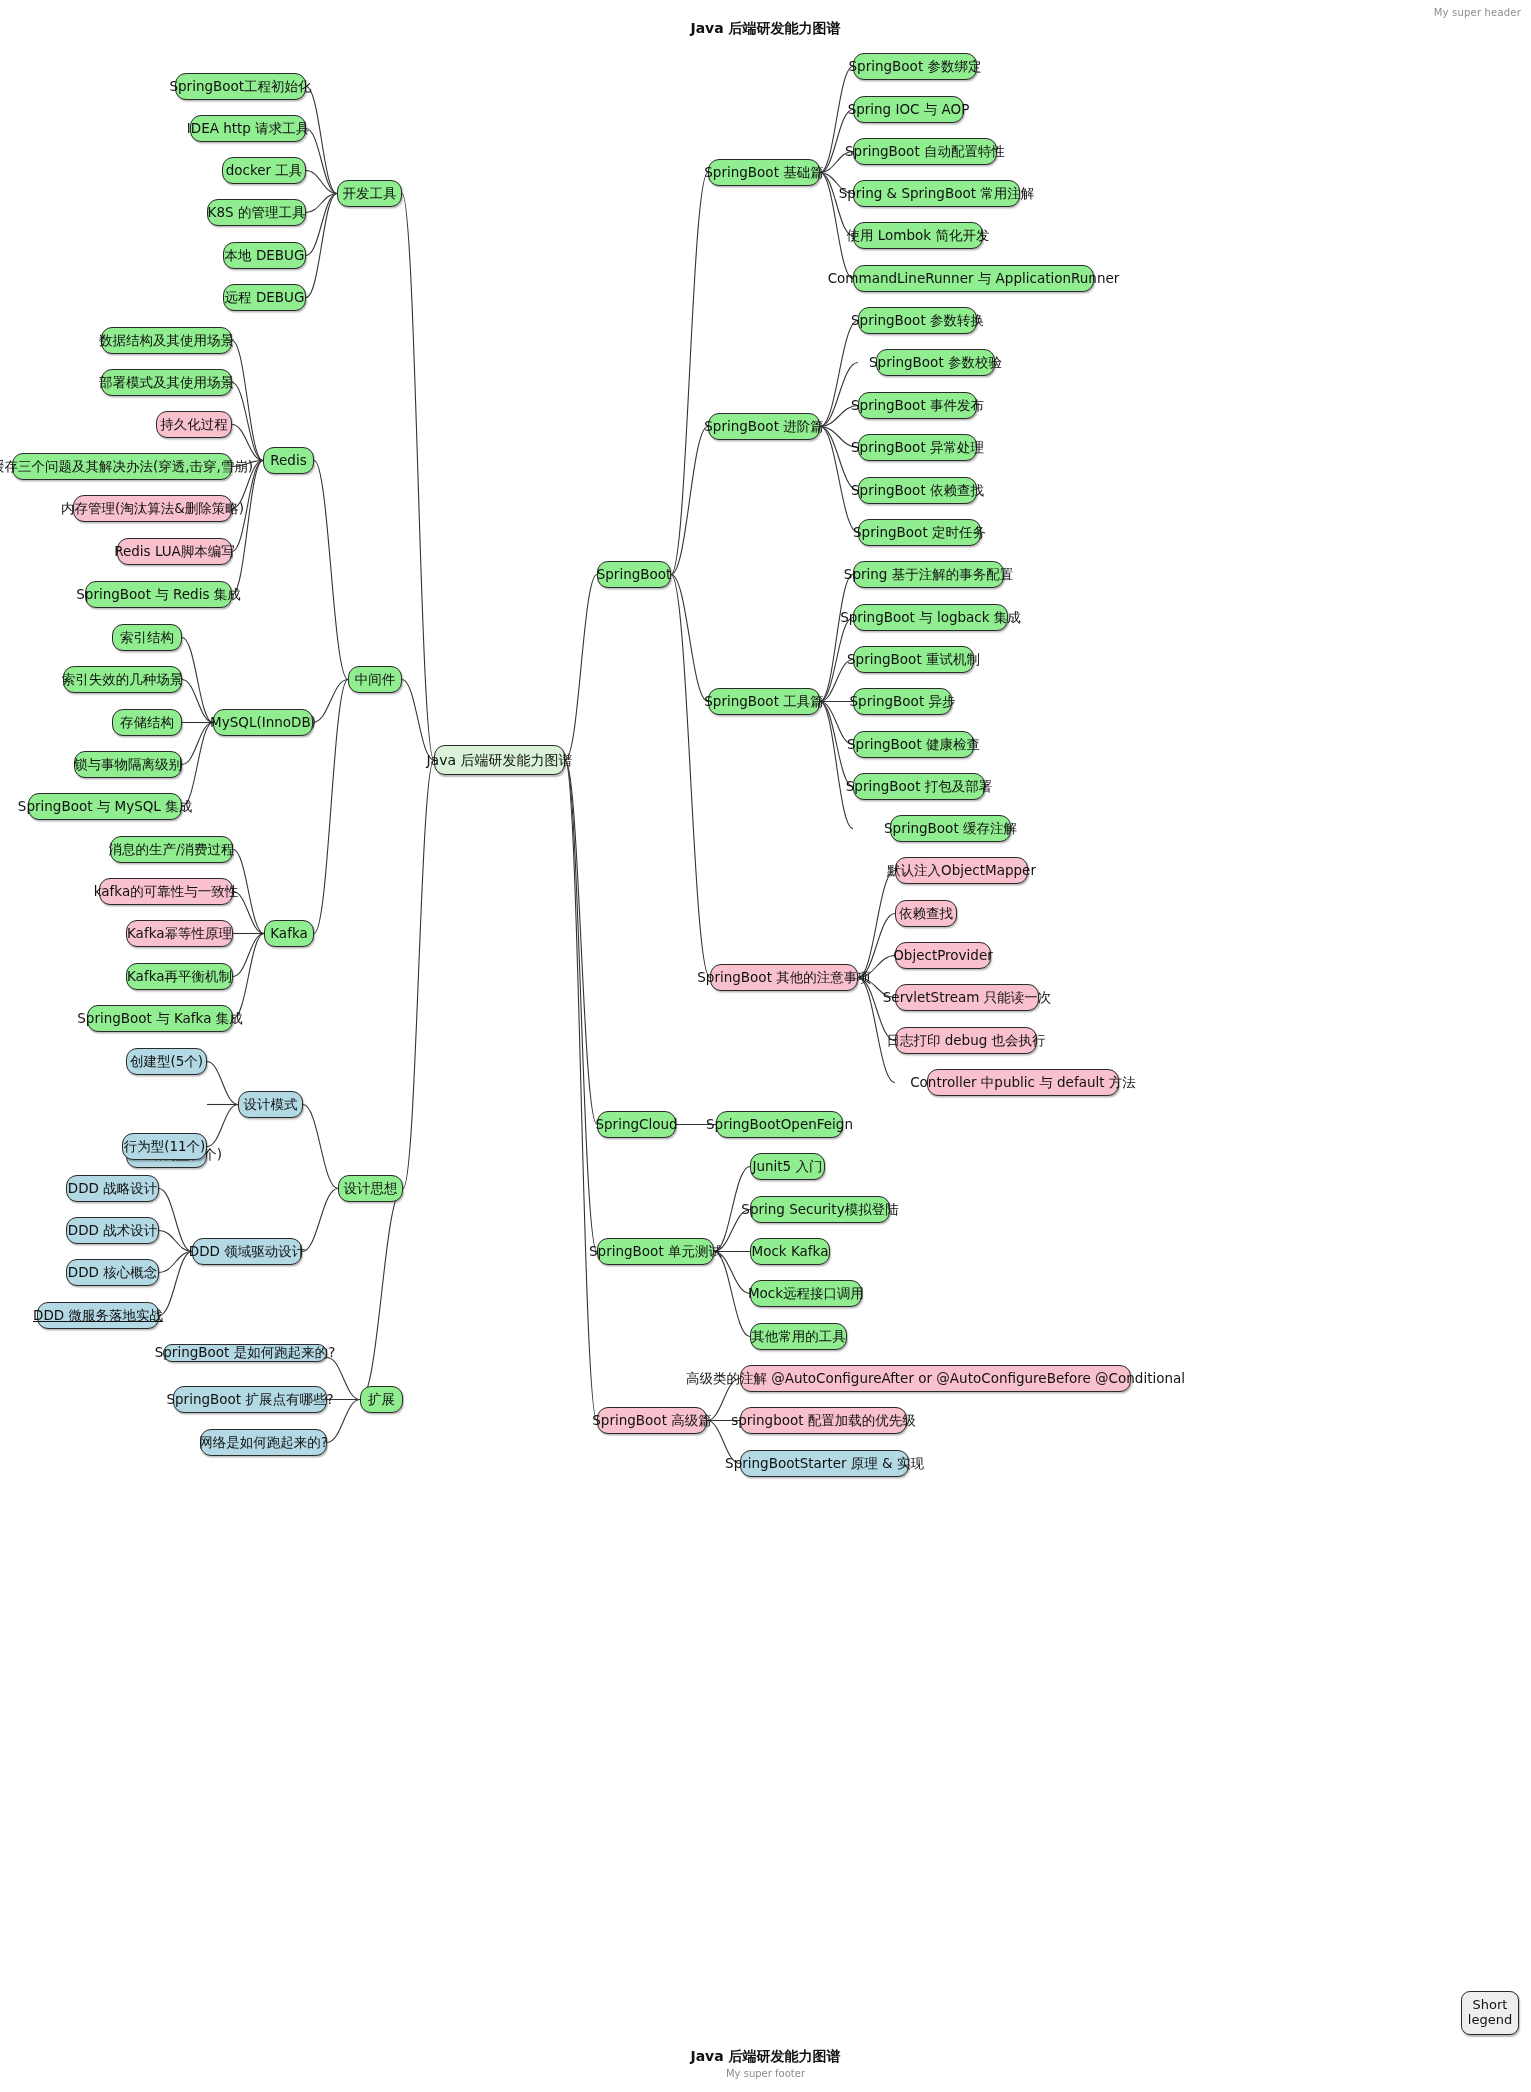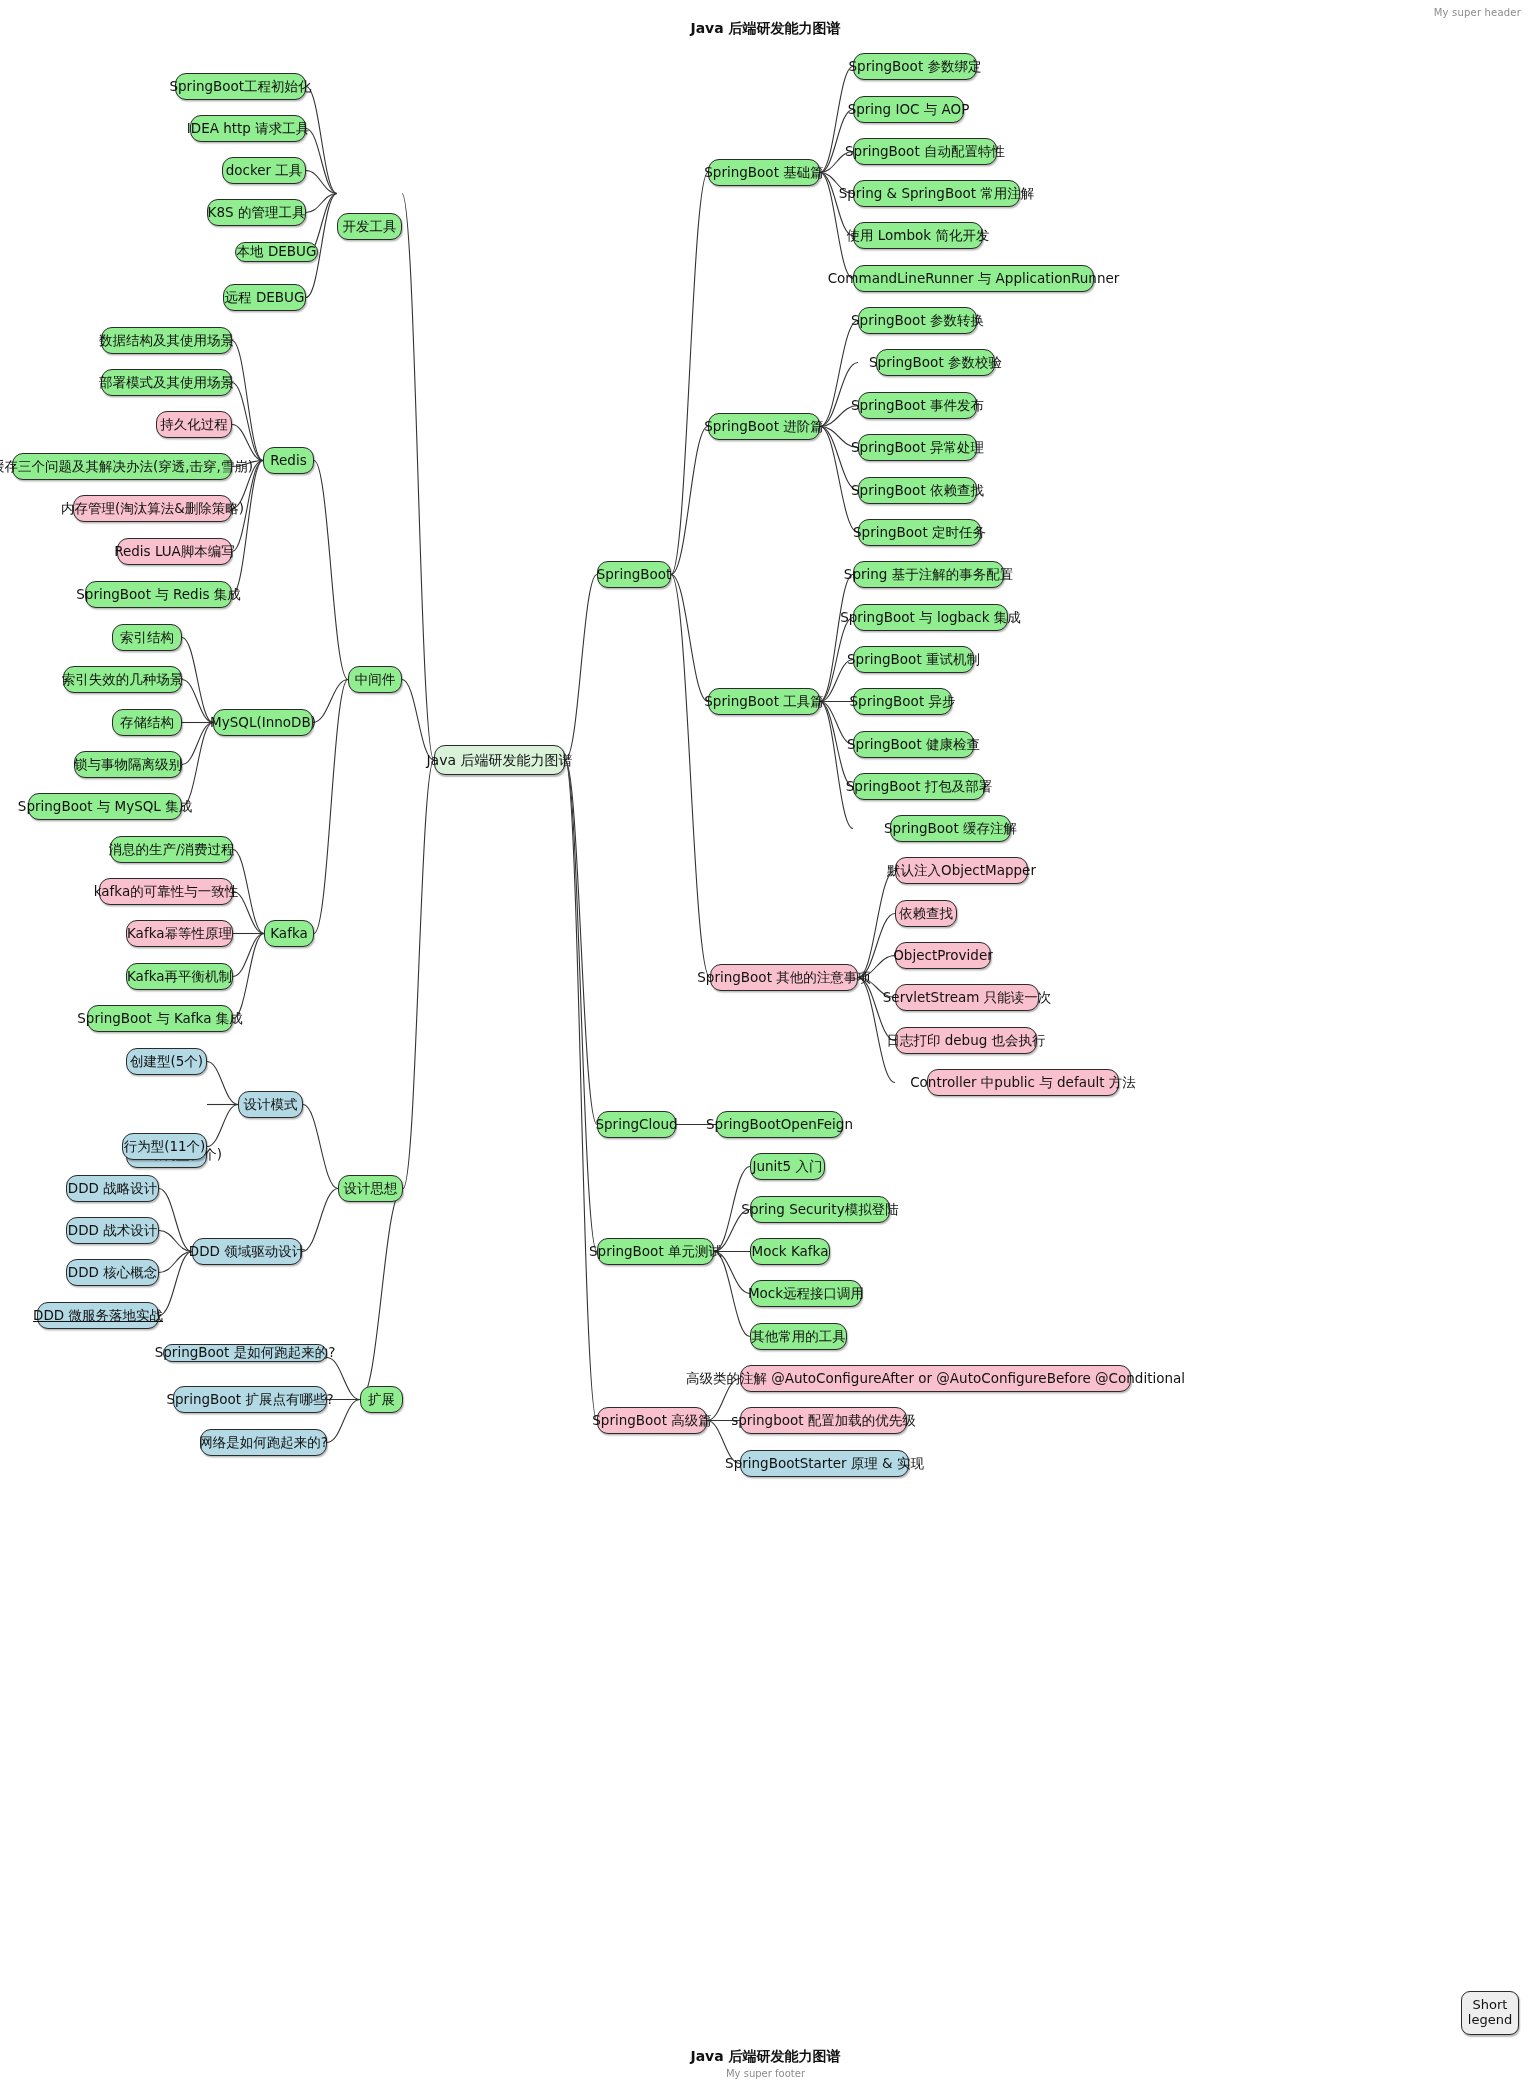--- a/index.html
+++ b/index.html
@@ -141,36 +141,36 @@
       <path d="M 714 1251.5 C 730.2 1251.5, 733.8 1251.5, 750 1251.5" fill="none" stroke="#333333" stroke-width="1.1"></path>
       <path d="M 714 1251.5 C 730.2 1251.5, 733.8 1293.5, 750 1293.5" fill="none" stroke="#333333" stroke-width="1.1"></path>
       <path d="M 714 1251.5 C 730.2 1251.5, 733.8 1336.5, 750 1336.5" fill="none" stroke="#333333" stroke-width="1.1"></path>
       <path d="M 707 1420.5 C 721.85 1420.5, 725.15 1378.5, 740 1378.5" fill="none" stroke="#333333" stroke-width="1.1"></path>
       <path d="M 707 1420.5 C 721.85 1420.5, 725.15 1420.5, 740 1420.5" fill="none" stroke="#333333" stroke-width="1.1"></path>
       <path d="M 707 1420.5 C 721.85 1420.5, 725.15 1463.5, 740 1463.5" fill="none" stroke="#333333" stroke-width="1.1"></path>
     </svg>
 <div class="node root" style="left: 434px; top: 745px; width: 131px; height: 30px; font-size: 14px;">
       <span>Java 后端研发能力图谱</span>
     </div>
-    <div class="node green" style="left: 337px; top: 180px; width: 65px; height: 27px; margin-top: 33px;">
+    <div class="node green" style="left: 337px; top: 180px; width: 65px; height: 27px;">
       <span>开发工具</span>
     </div>
     <div class="node green" style="left: 175px; top: 73px; width: 131px; height: 27px;">
       <span>SpringBoot工程初始化</span>
     </div>
     <div class="node green" style="left: 190px; top: 115px; width: 116px; height: 27px;">
       <span>IDEA http 请求工具</span>
     </div>
     <div class="node green" style="left: 222px; top: 157px; width: 84px; height: 27px;">
       <span>docker 工具</span>
     </div>
     <div class="node green" style="left: 207px; top: 199px; width: 99px; height: 27px;">
       <span>K8S 的管理工具</span>
     </div>
-    <div class="node green" style="left: 223px; top: 242px; width: 83px; height: 20px; margin-left: 12px;">
+    <div class="node green" style="left: 223px; top: 242px; width: 83px; height: 27px;">
       <span>本地 DEBUG</span>
     </div>
     <div class="node green" style="left: 223px; top: 284px; width: 83px; height: 27px;">
       <span>远程 DEBUG</span>
     </div>
     <div class="node green" style="left: 348px; top: 666px; width: 54px; height: 27px;">
       <span>中间件</span>
     </div>
     <div class="node green" style="left: 263px; top: 447px; width: 51px; height: 27px;">
       <span>Redis</span>

